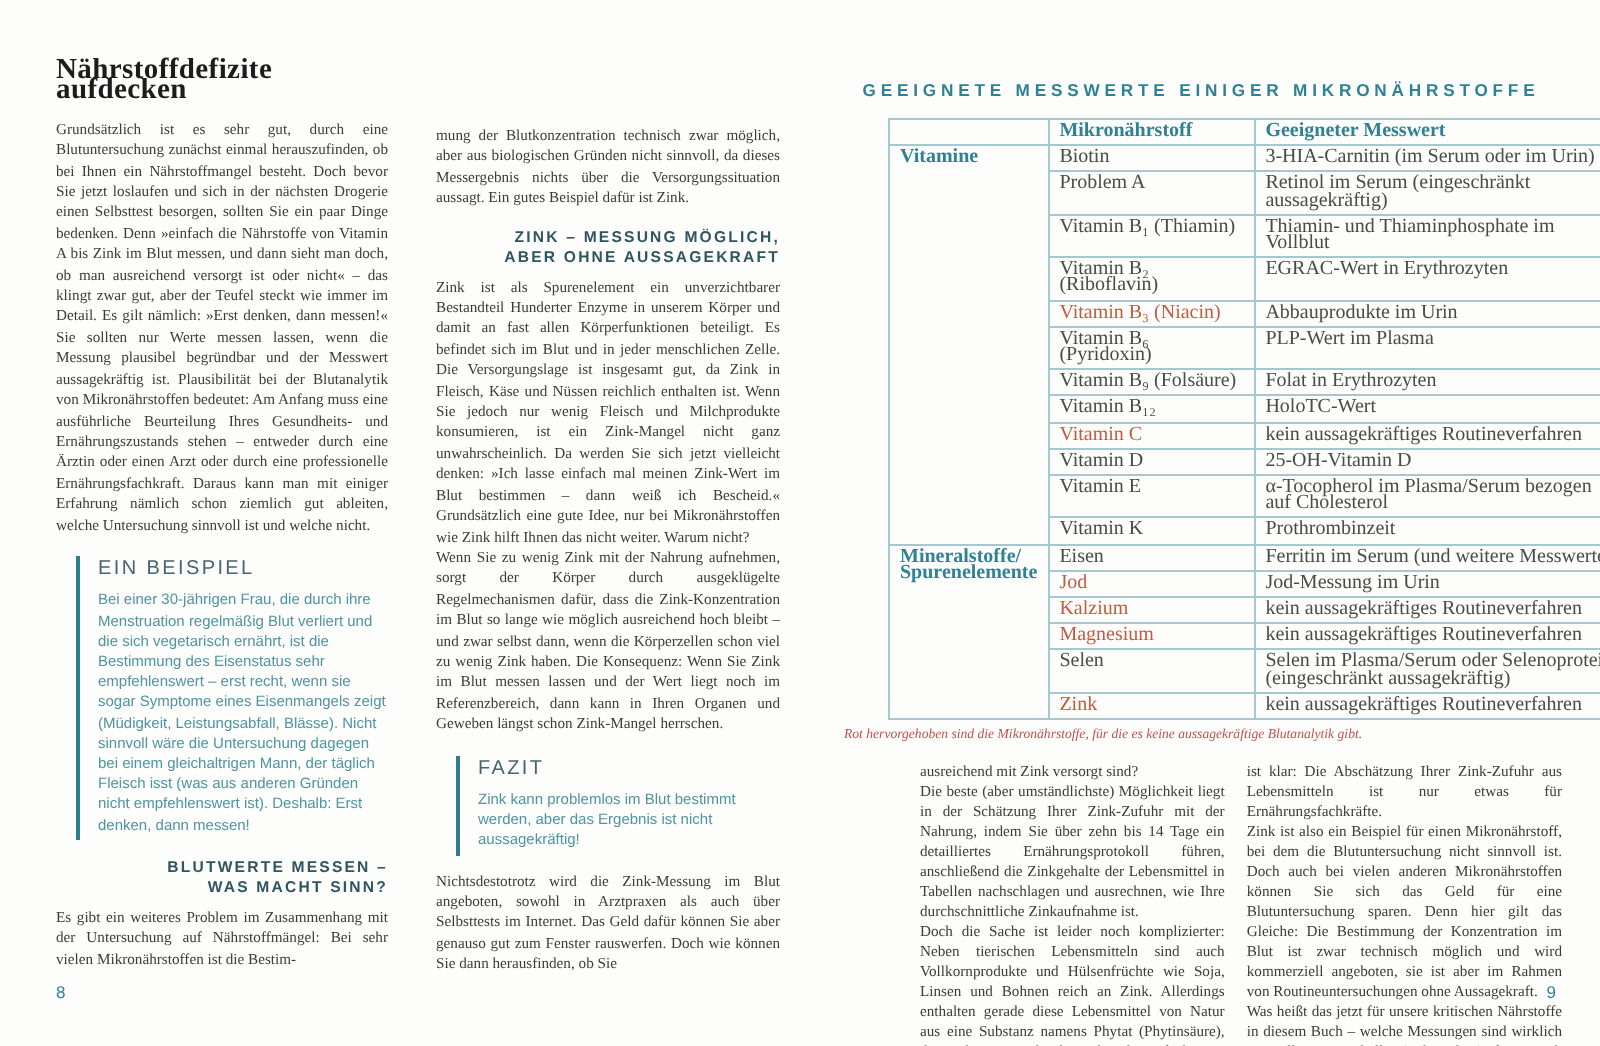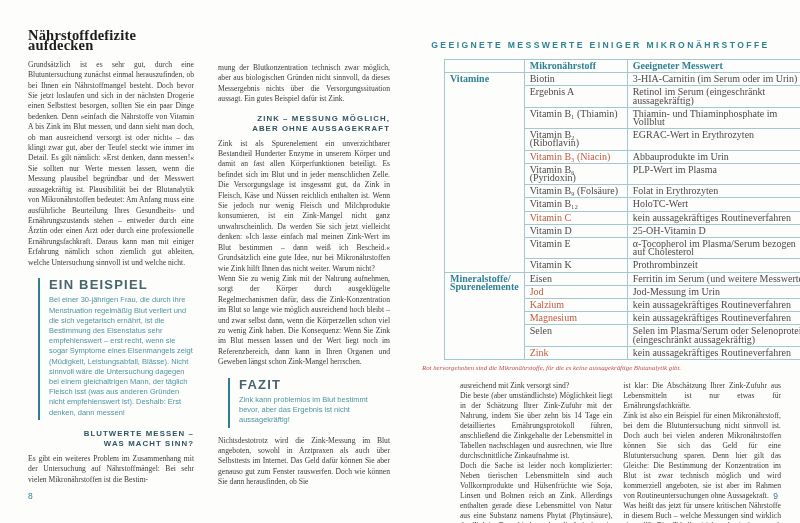--- a/index.html
+++ b/index.html
@@ -23,21 +23,21 @@
   .section-heading{
     font-family:"Liberation Sans",sans-serif;font-size:7.8px;font-weight:bold;
     letter-spacing:1.1px;color:#2f5560;margin:9px 0 4px 0;white-space:pre-line;
     text-align:right;line-height:10.5px;
   }
   .callout{
     border-left:2px solid #2e7e8e;padding:2px 0 2px 9px;margin:10px 0 8px 10px;
     font-family:"Liberation Sans",sans-serif;text-align:left;
   }
   .callout .box-heading{
-    font-size:13px;font-weight:bold;letter-spacing:1.2px;color:#47656d;margin:0 0 5px 0;
+    font-size:10px;font-weight:normal;letter-spacing:1.2px;color:#47656d;margin:0 0 5px 0;
   }
   .callout .box-body{
     font-size:7.5px;line-height:10.2px;color:#4e95a2;margin:0;
   }
 
   
   #r-content{position:absolute;left:20px;top:40px;width:361px;}
   .table-title{
     font-family:"Liberation Sans",sans-serif;font-size:8.6px;font-weight:bold;
     letter-spacing:2.4px;color:#2e8294;text-align:center;margin:0 0 9px 0;
@@ -86,21 +86,21 @@
   </div>
 
   <div class="lcol" id="l-col2">
     <p class="body-par">mung der Blutkonzentration technisch zwar möglich, aber aus biologischen Gründen nicht sinnvoll, da dieses Messergebnis nichts über die Versorgungssituation aussagt. Ein gutes Beispiel dafür ist Zink.</p>
     <div class="section-heading">ZINK – MESSUNG MÖGLICH,
 ABER OHNE AUSSAGEKRAFT</div>
     <p class="body-par">Zink ist als Spurenelement ein unverzichtbarer Bestandteil Hunderter Enzyme in unserem Körper und damit an fast allen Körperfunktionen beteiligt. Es befindet sich im Blut und in jeder menschlichen Zelle. Die Versorgungslage ist insgesamt gut, da Zink in Fleisch, Käse und Nüssen reichlich enthalten ist. Wenn Sie jedoch nur wenig Fleisch und Milchprodukte konsumieren, ist ein Zink-Mangel nicht ganz unwahrscheinlich. Da werden Sie sich jetzt vielleicht denken: »Ich lasse einfach mal meinen Zink-Wert im Blut bestimmen – dann weiß ich Bescheid.« Grundsätzlich eine gute Idee, nur bei Mikronährstoffen wie Zink hilft Ihnen das nicht weiter. Warum nicht?</p>
     <p class="body-par">Wenn Sie zu wenig Zink mit der Nahrung aufnehmen, sorgt der Körper durch ausgeklügelte Regelmechanismen dafür, dass die Zink-Konzentration im Blut so lange wie möglich ausreichend hoch bleibt – und zwar selbst dann, wenn die Körperzellen schon viel zu wenig Zink haben. Die Konsequenz: Wenn Sie Zink im Blut messen lassen und der Wert liegt noch im Referenzbereich, dann kann in Ihren Organen und Geweben längst schon Zink-Mangel herrschen.</p>
     <div class="callout">
       <p class="box-heading">FAZIT</p>
-      <p class="box-body">Zink kann problemlos im Blut bestimmt bevor, aber das Ergebnis ist nicht aussagekräftig!</p>
+      <p class="box-body">Zink kann problemlos im Blut bestimmt werden, aber das Ergebnis ist nicht aussagekräftig!</p>
     </div>
     <p class="body-par">Nichtsdestotrotz wird die Zink-Messung im Blut angeboten, sowohl in Arztpraxen als auch über Selbsttests im Internet. Das Geld dafür können Sie aber genauso gut zum Fenster rauswerfen. Doch wie können Sie dann herausfinden, ob Sie</p>
   </div>
 
   <div class="page-number" id="pn-left">8</div>
 </div>
 
 <div class="page" id="right-page">
   <div id="r-content">
     <div class="table-title">GEEIGNETE MESSWERTE EINIGER MIKRONÄHRSTOFFE</div>
@@ -114,21 +114,21 @@
         </tr>
       </thead>
       <tbody>
           <tr>
         <td class="cat" rowspan="12">Vitamine</td>
         <td class="nutrient">Biotin</td>
         <td class="measure">3-HIA-Carnitin (im Serum oder im Urin)</td>
       </tr>
           <tr>
 
-        <td class="nutrient">Ergebnis A</td>
+        <td class="nutrient">Problem A</td>
         <td class="measure">Retinol im Serum (eingeschränkt aussagekräftig)</td>
       </tr>
           <tr>
 
         <td class="nutrient">Vitamin B₁ (Thiamin)</td>
         <td class="measure">Thiamin- und Thiaminphosphate im Vollblut</td>
       </tr>
           <tr>
 
         <td class="nutrient">Vitamin B₂ (Riboflavin)</td>

